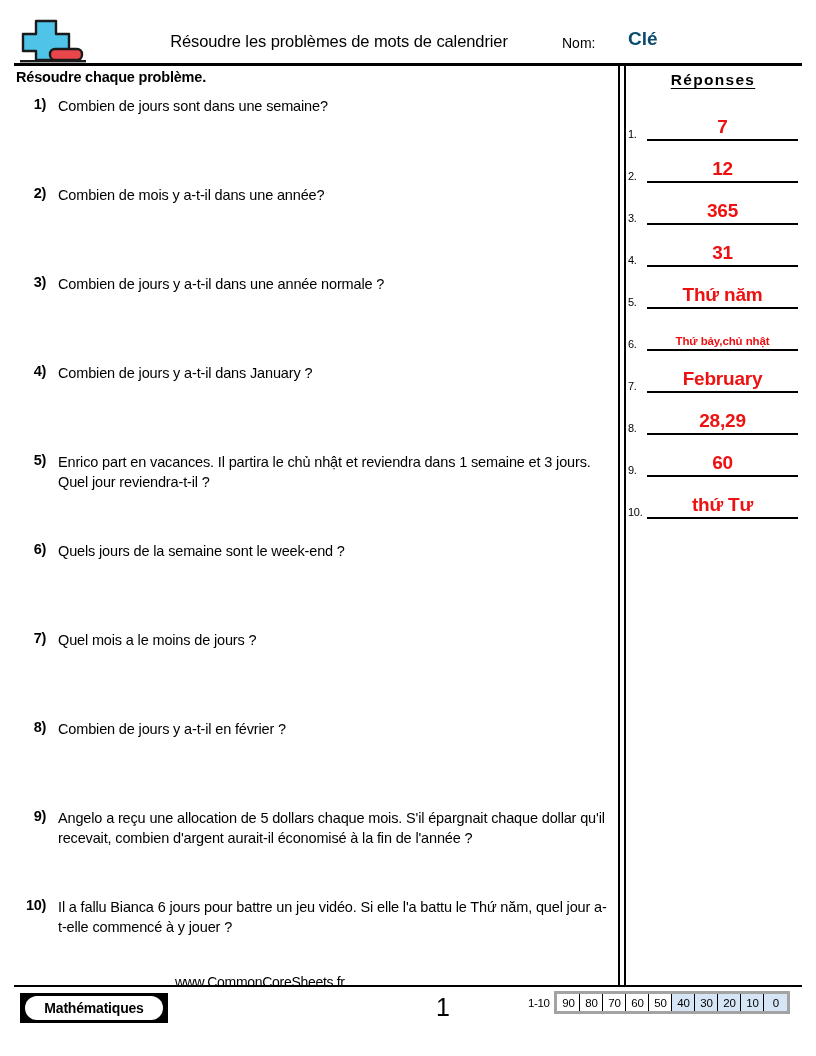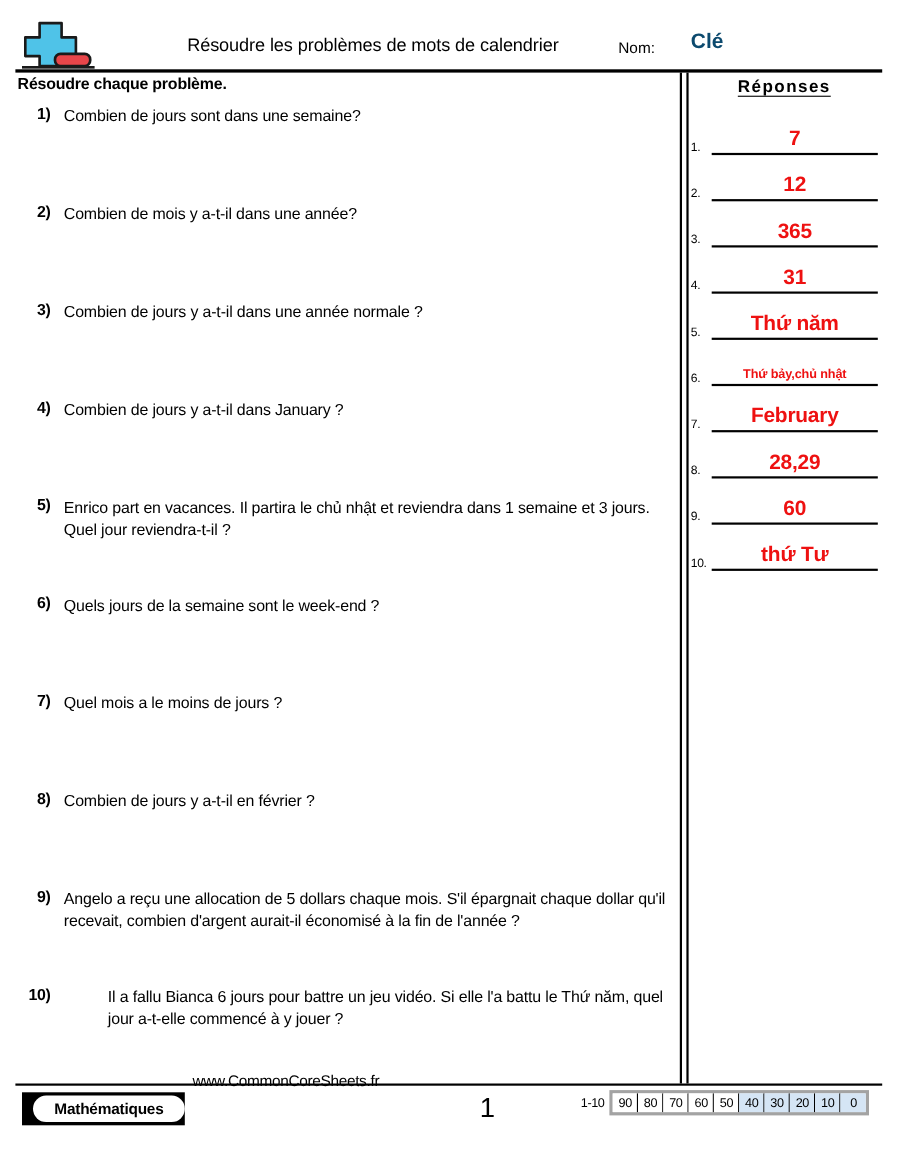--- a/index.html
+++ b/index.html
@@ -200,21 +200,21 @@
   }
   #brand-badge {
     position: absolute;
     left: 20px;
     top: 993px;
     width: 148px;
     height: 30px;
     background: #000000;
     display: flex;
     align-items: center;
-    justify-content: flex-end;
+    justify-content: center;
   }
   #brand-pill {
     width: 138px;
     height: 24px;
     background: #ffffff;
     border-radius: 12px;
     display: flex;
     align-items: center;
     justify-content: center;
     font-size: 14px;
@@ -327,21 +327,21 @@
       <div class="q-text">Quel mois a le moins de jours ?</div>
     </div>
     <div class="question" style="top:623px;">
       <div class="q-num">8)</div>
       <div class="q-text">Combien de jours y a-t-il en février ?</div>
     </div>
     <div class="question" style="top:712px;">
       <div class="q-num">9)</div>
       <div class="q-text">Angelo a reçu une allocation de 5 dollars chaque mois. S'il épargnait chaque dollar qu'il recevait, combien d'argent aurait-il économisé à la fin de l'année ?</div>
     </div>
-    <div class="question" style="top:801px;gap:40px;">
+    <div class="question" style="top:801px;">
       <div class="q-num">10)</div>
       <div class="q-text">Il a fallu Bianca 6 jours pour battre un jeu vidéo. Si elle l'a battu le Thứ năm, quel jour a-t-elle commencé à y jouer ?</div>
     </div>
   </div>
 
   <div id="answers">
     <div id="answers-title">Réponses</div>
 
     <div class="ans-row" style="top:31px;">
       <div class="ans-num">1.</div>

